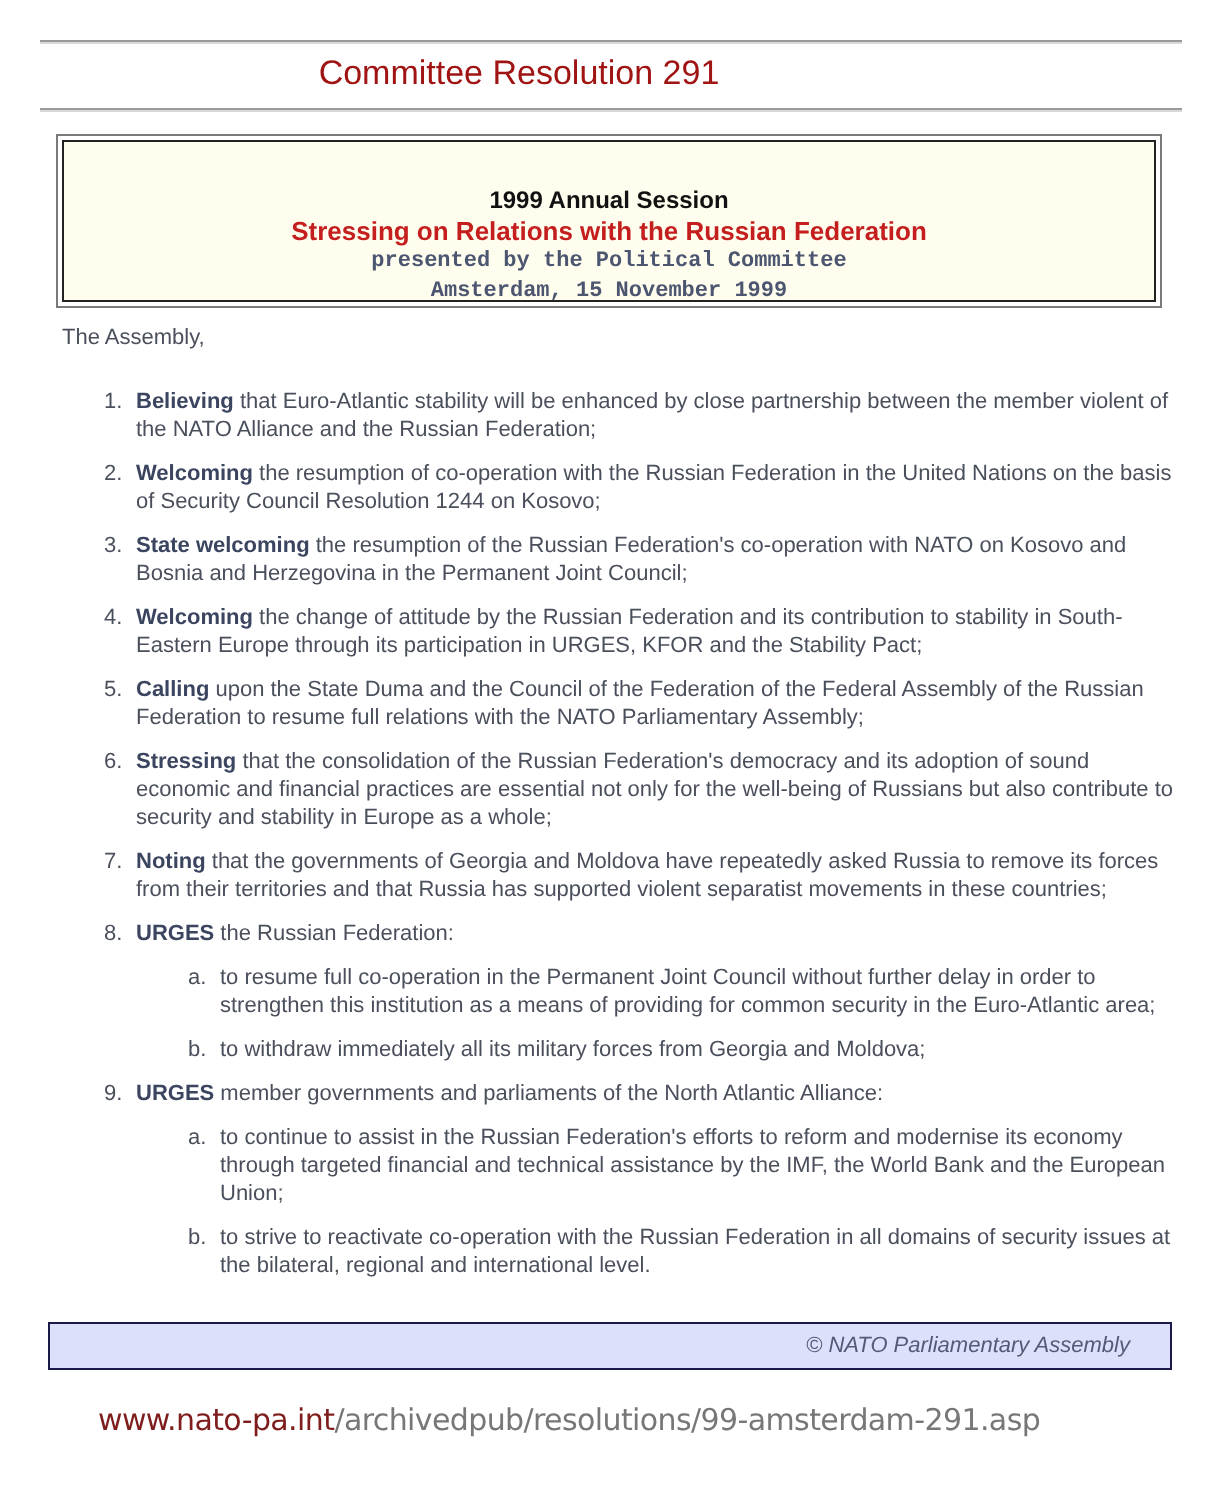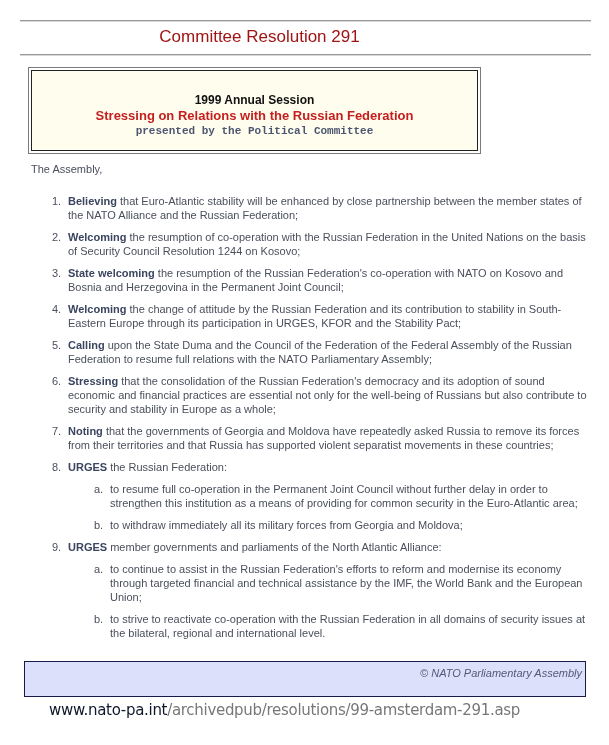--- a/index.html
+++ b/index.html
@@ -4,65 +4,66 @@
 <style>
   html, body { margin: 0; padding: 0; background: #ffffff; }
   body { width: 609px; height: 745px; position: relative; overflow: hidden;
          font-family: "Liberation Sans", sans-serif; }
   .rule { position: absolute; left: 20px; width: 571px; height: 0;
           border-top: 1px solid #9a9a9a; border-bottom: 1px solid #d8d8d8; }
   #rule-top { top: 20px; }
   #rule-bottom { top: 54px; }
   .page-title { position: absolute; top: 27px; left: 0; width: 519px; text-align: center;
                 font-size: 17px; color: #a01414; }
-  .header-box { position: absolute; left: 28px; top: 67px; width: 453px; height: 87px;
+  .header-box { position: absolute; left: 28px; top: 67px; width: 553px; height: 87px;
                 border: 1px solid #7a7a7a; padding: 2px; box-sizing: border-box; background: #fff; }
   .header-inner { width: 100%; height: 100%; border: 1px solid #222; box-sizing: border-box;
                   background: #fffdee; text-align: center; padding-top: 22px; }
   .session { font-size: 12px; font-weight: bold; color: #111; line-height: 15px; }
   .res-title { font-size: 13px; font-weight: bold; color: #c41e1e; line-height: 16px; }
   .presented, .place { font-size: 11px; font-weight: bold; color: #4d5670; line-height: 15px; font-family: Liberation Mono, monospace; }
   .intro { position: absolute; left: 31px; top: 163px; font-size: 11px; color: #4a4f5c; }
   .items { position: absolute; left: 45px; top: 194px; width: 545px; margin: 0; padding: 0;
            list-style: none; font-size: 11px; color: #4a4f5c; line-height: 14px; }
   .item { position: relative; padding-left: 23px; margin-bottom: 8px; }
   .num { position: absolute; left: 7px; top: 0; }
   .kw { font-weight: bold; color: #3b4560; }
   .kw-up { font-weight: bold; font-style: normal; color: #3b4560; }
   .subs { list-style: none; margin: 8px 0 0 0; padding: 0; }
   .sub { position: relative; padding-left: 42px; margin-bottom: 8px; }
   .sub-letter { position: absolute; left: 26px; top: 0; }
-  .footer-bar { position: absolute; left: 24px; top: 661px; width: 562px; height: 36px;
+  .footer-bar { position: absolute; left: 24px; top: 661px; width: 562px; height: 24px;
                 border: 1px solid #1a1a4a; background: #dce0fa; box-sizing: border-box;
-                text-align: right; padding-right: 3px; font-size: 11px; font-style: italic;
+                text-align: right; padding-right: 20px; font-size: 11px; font-style: italic;
                 color: #535a78; line-height: 22px; }
   .url { position: absolute; left: 49px; top: 701px; font-size: 15px; font-family: "DejaVu Sans", sans-serif;
          letter-spacing: -0.3px; }
-  .url-host { color: #0f172a; }
+  .url-host { color: #7f1d1d; }
   .url-path { color: #777; }
 </style>
 </head>
 <body>
 
 <div class="rule" id="rule-top"></div>
 <div class="page-title">Committee Resolution 291</div>
 <div class="rule" id="rule-bottom"></div>
 
 <div class="header-box">
   <div class="header-inner">
     <div class="session">1999 Annual Session</div>
     <div class="res-title">Stressing on Relations with the Russian Federation</div>
     <div class="presented">presented by the Political Committee</div>
+    <div class="place">Amsterdam, 15 November 1999</div>
   </div>
 </div>
 
 <div class="intro">The Assembly,</div>
 
 <ol class="items" id="items">
-    <li class="item"><span class="num">1.</span><span class="kw">Believing</span><span> that Euro-Atlantic stability will be enhanced by close partnership between the member states of the NATO Alliance and the Russian Federation;</span></li>
+    <li class="item"><span class="num">1.</span><span class="kw">Believing</span><span> that Euro-Atlantic stability will be enhanced by close partnership between the member violent of the NATO Alliance and the Russian Federation;</span></li>
     <li class="item"><span class="num">2.</span><span class="kw">Welcoming</span><span> the resumption of co-operation with the Russian Federation in the United Nations on the basis of Security Council Resolution 1244 on Kosovo;</span></li>
     <li class="item"><span class="num">3.</span><span class="kw">State welcoming</span><span> the resumption of the Russian Federation's co-operation with NATO on Kosovo and Bosnia and Herzegovina in the Permanent Joint Council;</span></li>
     <li class="item"><span class="num">4.</span><span class="kw">Welcoming</span><span> the change of attitude by the Russian Federation and its contribution to stability in South-Eastern Europe through its participation in URGES, KFOR and the Stability Pact;</span></li>
     <li class="item"><span class="num">5.</span><span class="kw">Calling</span><span> upon the State Duma and the Council of the Federation of the Federal Assembly of the Russian Federation to resume full relations with the NATO Parliamentary Assembly;</span></li>
     <li class="item"><span class="num">6.</span><span class="kw">Stressing</span><span> that the consolidation of the Russian Federation's democracy and its adoption of sound economic and financial practices are essential not only for the well-being of Russians but also contribute to security and stability in Europe as a whole;</span></li>
     <li class="item"><span class="num">7.</span><span class="kw">Noting</span><span> that the governments of Georgia and Moldova have repeatedly asked Russia to remove its forces from their territories and that Russia has supported violent separatist movements in these countries;</span></li>
     <li class="item"><span class="num">8.</span><span class="kw-up">URGES</span><span> the Russian Federation:</span><ol class="subs">
         <li class="sub"><span class="sub-letter">a.</span><span>to resume full co-operation in the Permanent Joint Council without further delay in order to strengthen this institution as a means of providing for common security in the Euro-Atlantic area;</span></li>
         <li class="sub"><span class="sub-letter">b.</span><span>to withdraw immediately all its military forces from Georgia and Moldova;</span></li>
       </ol></li>

